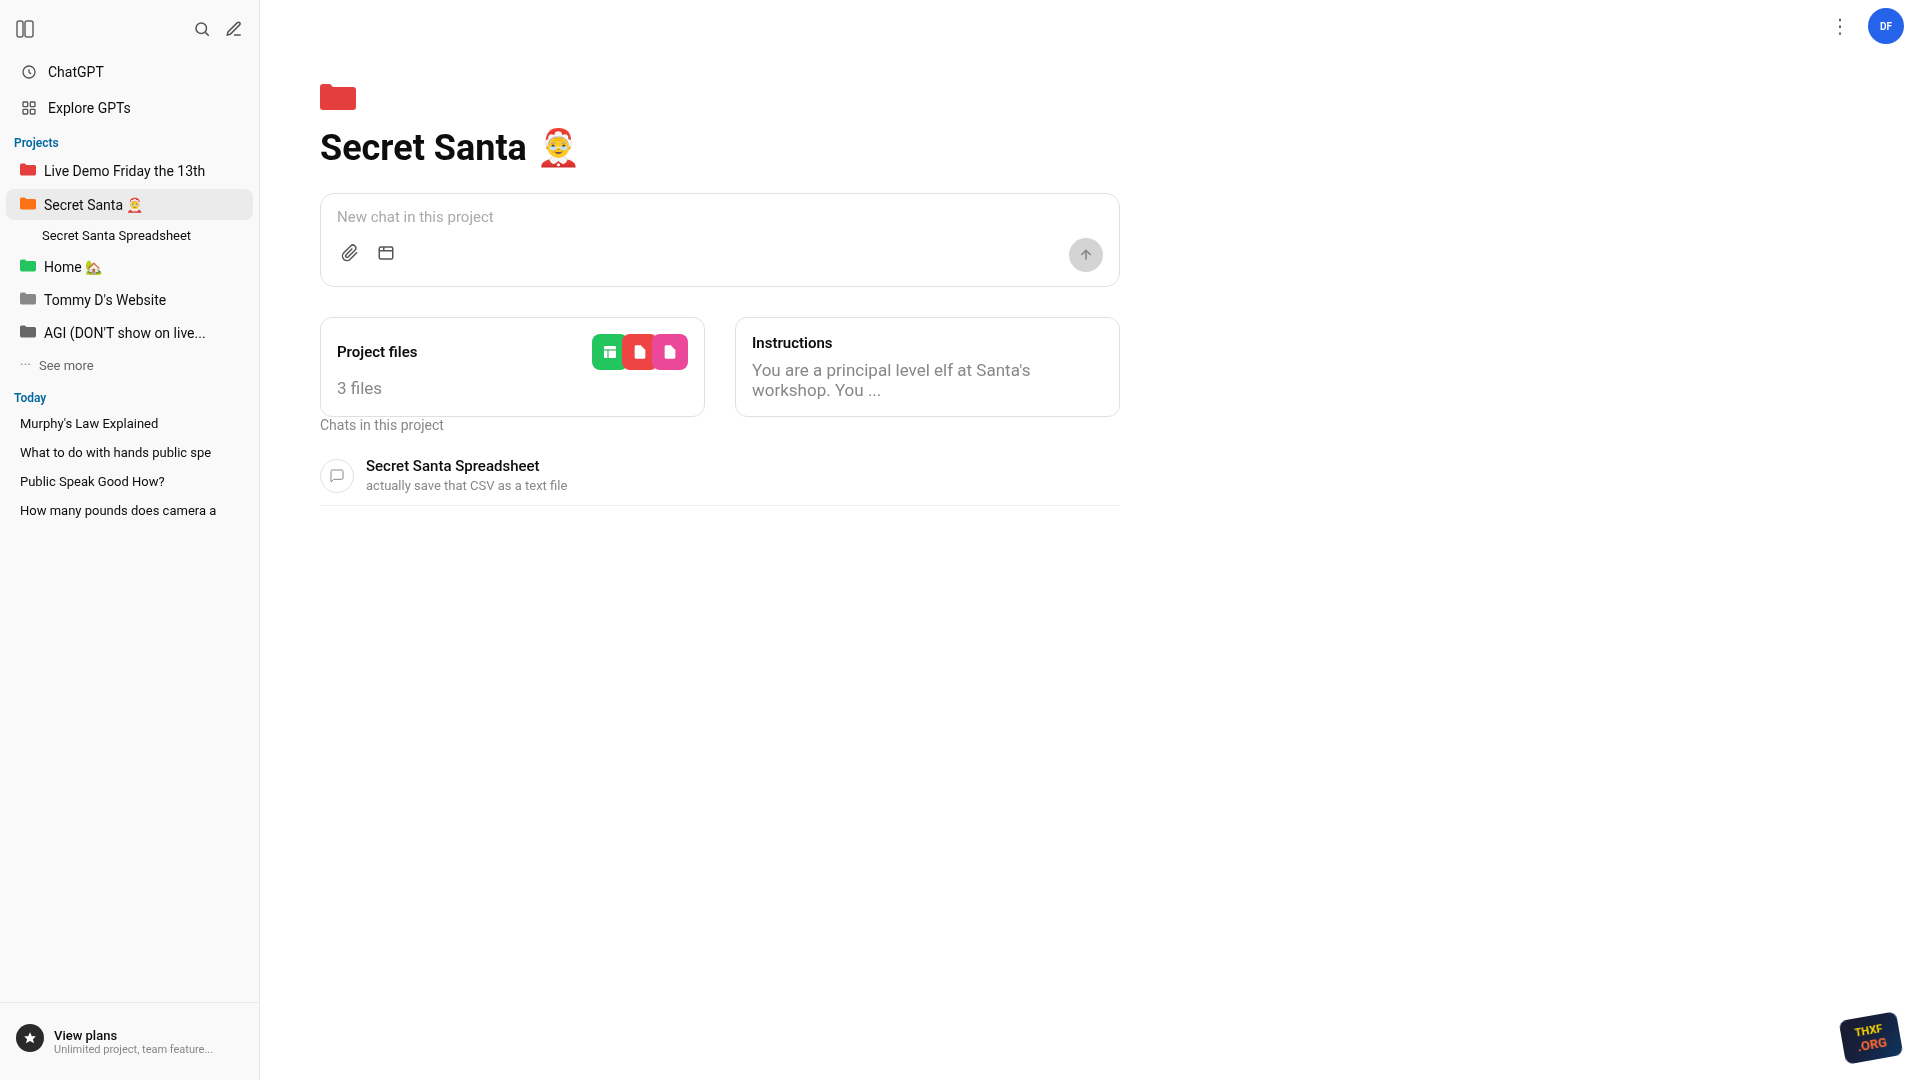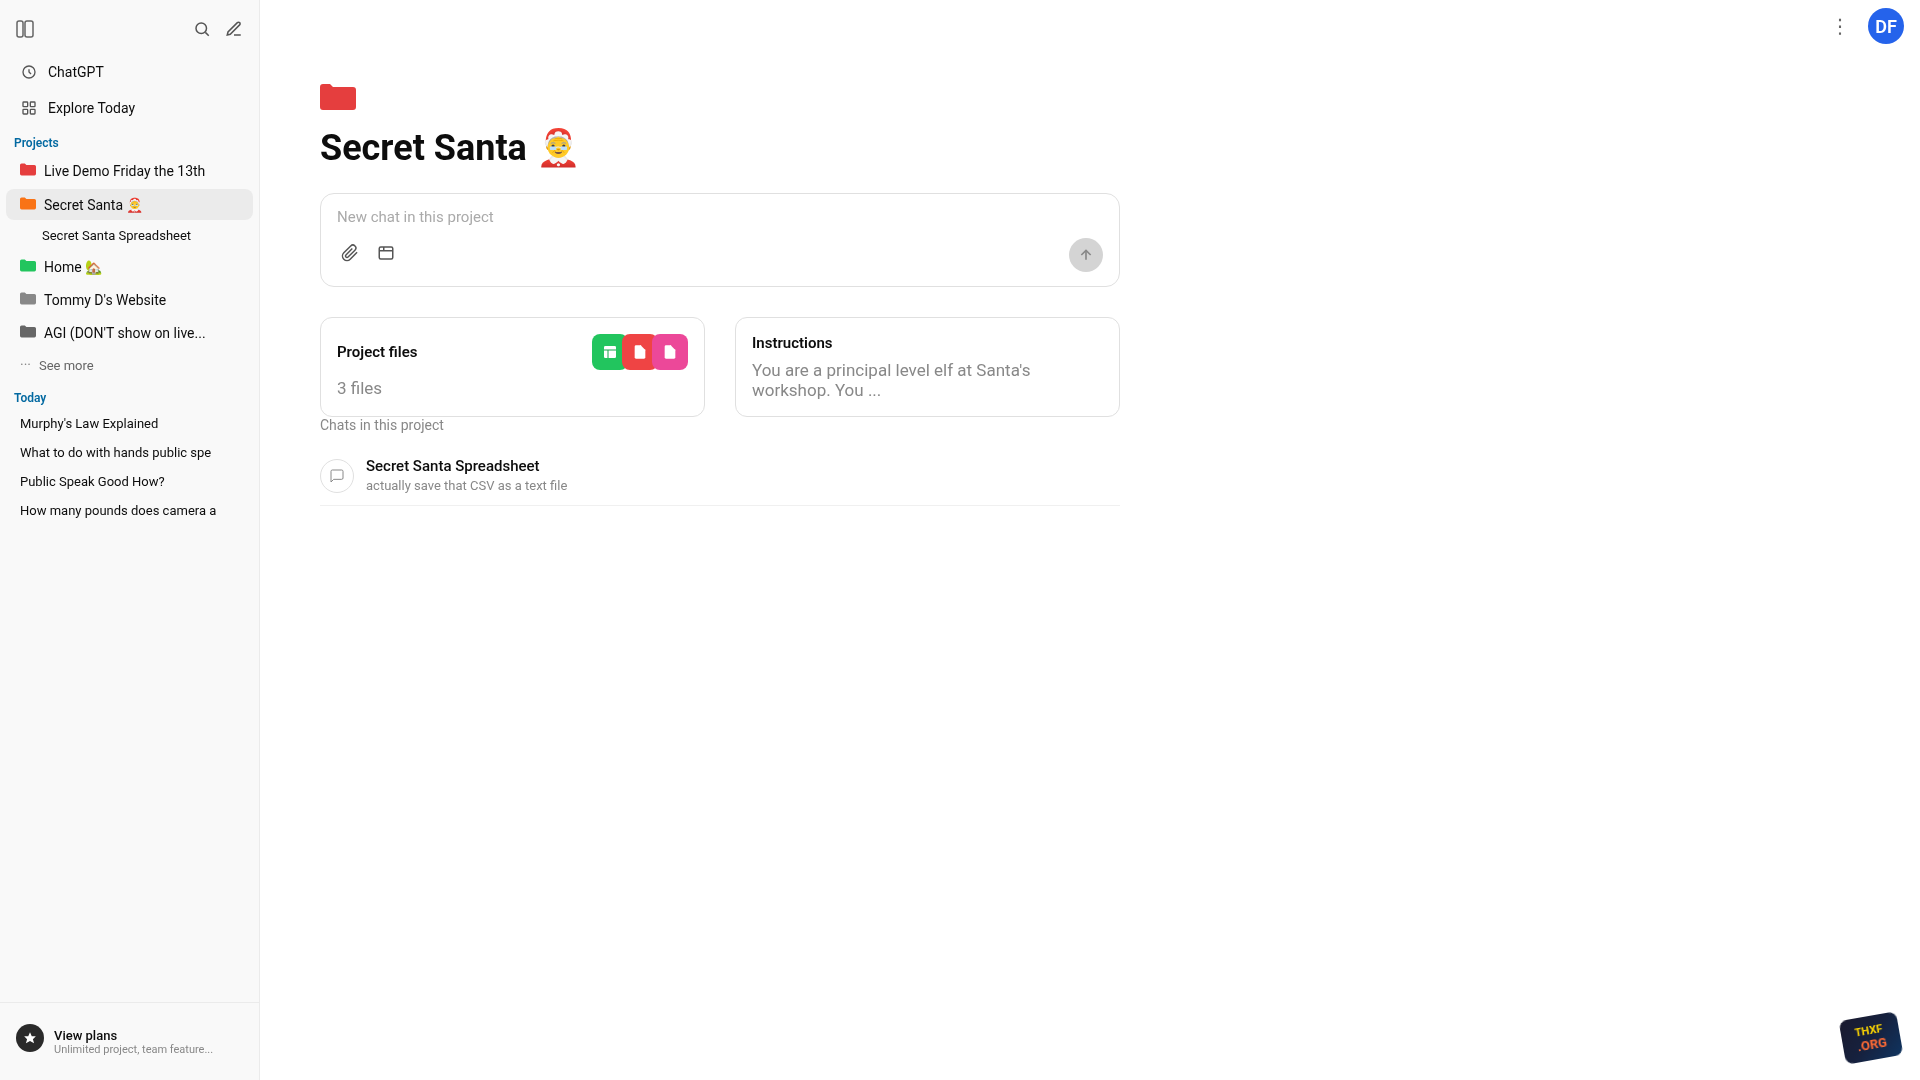--- a/index.html
+++ b/index.html
@@ -30,21 +30,21 @@
     .plans-title { font-size: 13px; font-weight: 500; }
     .plans-subtitle { font-size: 11px; color: #888; }
 
     
     .main { flex: 1; display: flex; flex-direction: column; background: #ffffff; overflow: hidden; position: relative; }
 
     
     .main-topbar { display: flex; align-items: center; justify-content: flex-end; padding: 8px 16px; }
     .topbar-right { display: flex; align-items: center; gap: 10px; }
     .more-btn { background: none; border: none; cursor: pointer; font-size: 20px; color: #666; padding: 4px 8px; border-radius: 6px; }
-    .avatar { width: 36px; height: 36px; border-radius: 50%; background: #2563eb; color: white; display: flex; align-items: center; justify-content: center; font-weight: 600; font-size: 18px; cursor: pointer; }
+    .avatar { width: 36px; height: 36px; border-radius: 50%; background: #2563eb; color: white; display: flex; align-items: center; justify-content: center; font-weight: 600; font-size: 10px; cursor: pointer; }
 
     
     .project-area { flex: 1; overflow-y: auto; padding: 30px 60px; }
     .project-title { font-size: 36px; font-weight: 700; margin-bottom: 24px; display: flex; align-items: center; gap: 10px; }
 
     
     .chat-input-area { border: 1px solid #e0e0e0; border-radius: 14px; padding: 14px 16px; margin-bottom: 30px; max-width: 800px; }
     .chat-input-text { color: #aaa; font-size: 15px; margin-bottom: 12px; }
     .chat-input-actions { display: flex; align-items: center; gap: 10px; }
     .action-icon-btn { background: none; border: none; cursor: pointer; font-size: 18px; color: #666; padding: 4px; border-radius: 6px; }
@@ -116,21 +116,21 @@
   </div>
   <div class="sidebar-nav-item">
     <span style="width:18px;height:18px;display:flex;align-items:center;justify-content:center;">
       <svg width="16" height="16" viewBox="0 0 24 24" fill="none" stroke="#555" stroke-width="2">
         <rect x="3" y="3" width="7" height="7" rx="1"></rect>
           <rect x="14" y="3" width="7" height="7" rx="1"></rect>
           <rect x="3" y="14" width="7" height="7" rx="1"></rect>
           <rect x="14" y="14" width="7" height="7" rx="1"></rect>
       </svg>
     </span>
-    <span>Explore Today</span>
+    <span>Explore GPTs</span>
   </div>
 
   <div class="sidebar-section-label">Projects</div>
 
   <div class="sidebar-project-item">
     <span style="color:#e53e3e;font-size:15px;">
       <svg width="16" height="14" viewBox="0 0 20 16" fill="#e53e3e">
           <path d="M0 3a2 2 0 012-2h4l2 2h10a2 2 0 012 2v9a2 2 0 01-2 2H2a2 2 0 01-2-2V3z"></path>
         </svg>
     </span>

